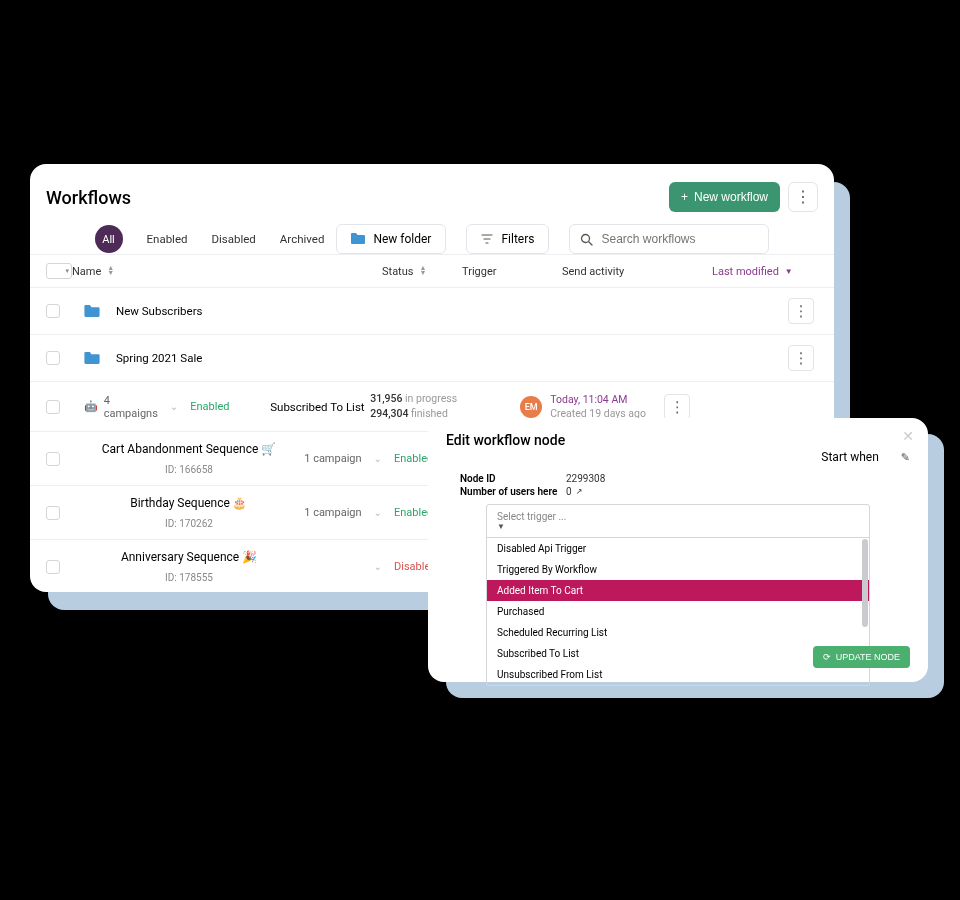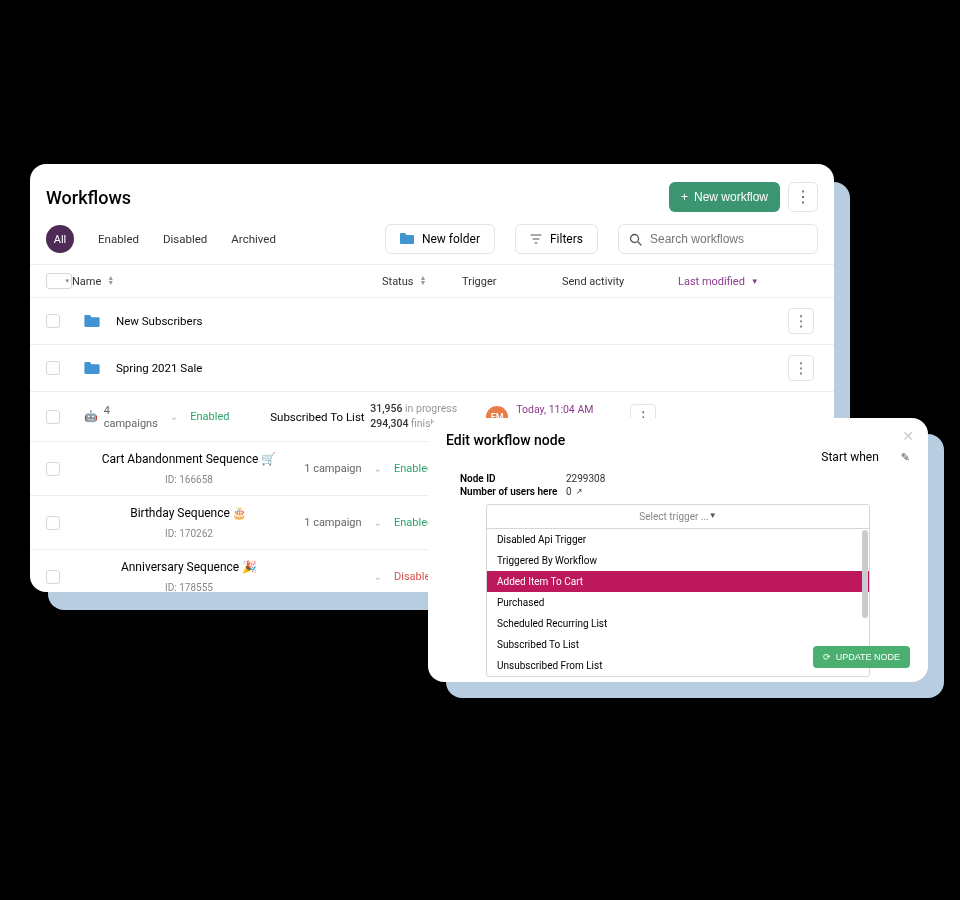--- a/index.html
+++ b/index.html
@@ -11,38 +11,38 @@
     
     .shadow-main { top: 182px; left: 48px; width: 802px; height: 428px; }
     .main-card { top: 164px; left: 30px; width: 804px; height: 428px; padding: 18px 0 0 0; overflow: hidden; }
     
     .main-head { display: flex; justify-content: space-between; align-items: center; padding: 0 16px; margin-bottom: 12px; }
     .page-title { font-size: 18px; font-weight: 500; }
     .head-actions { display: flex; gap: 8px; }
     .btn-primary { background: #3a9570; color: #fff; border: none; border-radius: 6px; padding: 7px 12px; font-size: 12px; cursor: pointer; display: flex; align-items: center; gap: 6px; }
     .btn-icon { width: 30px; height: 30px; border: 1px solid #e1e4e8; background: #fff; border-radius: 6px; display: flex; align-items: center; justify-content: center; cursor: pointer; font-size: 16px; line-height: 1; color: #555; }
     
-    .subbar { display: flex; justify-content: space-between; align-items: center; padding: 0 16px; margin-bottom: 10px; }
+    .subbar { display: flex; justify-content: center; align-items: center; padding: 0 16px; }
     .tabs { display: flex; align-items: center; gap: 0; }
     .tab-pill { width: 28px; height: 28px; background: #4e2a56; color: #fff; border-radius: 50%; display: flex; align-items: center; justify-content: center; font-size: 11px; margin-right: 12px; }
     .tab { font-size: 11.5px; padding: 6px 12px; color: #333; cursor: pointer; }
     .controls { display: flex; gap: 20px; }
     .ctrl { border: 1px solid #e1e4e8; background: #fff; border-radius: 6px; padding: 6px 14px; font-size: 12px; display: flex; align-items: center; gap: 8px; cursor: pointer; }
     .ctrl svg { flex-shrink: 0; }
     .search-box { border: 1px solid #e1e4e8; border-radius: 6px; padding: 0 10px; display: flex; align-items: center; gap: 8px; width: 200px; height: 30px; }
     .search-box input { border: none; outline: none; font-size: 12px; flex: 1; }
     
     .table-head { display: flex; align-items: center; padding: 8px 16px; border-top: 1px solid #edeef1; border-bottom: 1px solid #edeef1; font-size: 11px; color: #333; }
     .col-check { width: 38px; }
     .col-name { flex: 0 0 210px; display: flex; align-items: center; gap: 6px; }
     .col-status { flex: 0 0 80px; display: flex; align-items: center; gap: 6px; }
     .col-campaigns { flex: 0 0 100px; }
     .col-trigger { flex: 0 0 100px; }
     .col-activity { flex: 0 0 116px; }
-    .col-modified { flex: 0 0 144px; color: #8b3a8f; display: flex; align-items: center; gap: 6px; }
+    .col-modified { flex: 0 0 144px; color: #8b3a8f; display: flex; align-items: center; gap: 6px; margin-left: 34px; }
     .col-dots { width: 30px; }
     .sort-arrows { display: inline-flex; flex-direction: column; line-height: 5px; font-size: 7px; color: #999; }
     .check-dd { width: 26px; height: 16px; border: 1px solid #d3d6da; border-radius: 3px; display: flex; align-items: center; justify-content: flex-end; padding-right: 2px; font-size: 7px; color: #888; }
     
     .row { display: flex; align-items: center; padding: 10px 16px; border-bottom: 1px solid #edeef1; font-size: 11.5px; min-height: 44px; }
     .row.folder { min-height: 36px; }
     .checkbox { width: 14px; height: 14px; border: 1px solid #d3d6da; border-radius: 3px; }
     .folder-ic { color: #3f94d1; font-size: 15px; margin-right: 10px; }
     .name-cell { display: flex; flex-direction: column; }
     .name-main { font-size: 12px; color: #000; }
@@ -67,21 +67,21 @@
     .modal-close { position: absolute; top: 10px; right: 14px; color: #ccc; font-size: 14px; cursor: pointer; }
     .modal-title { font-size: 14px; font-weight: 500; margin-bottom: 2px; }
     .modal-sub { font-size: 12px; display: flex; align-items: center; gap: 22px; margin-bottom: 8px; justify-content: flex-end; }
     .edit-ic { font-size: 11px; color: #555; cursor: pointer; }
     .info-row { display: flex; font-size: 10px; padding: 1px 14px; }
     .info-label { width: 106px; font-weight: 600; }
     .info-val { color: #333; display: flex; align-items: center; gap: 4px; }
     .ext-ic { font-size: 8px; }
     
     .trigger-select { margin: 6px 40px 0 40px; border: 1px solid #d3d6da; border-radius: 3px; position: relative; }
-    .select-head { padding: 6px 10px; font-size: 10px; color: #888; display: flex; justify-content: center; border-bottom: 1px solid #d3d6da; }
+    .select-head { padding: 6px 10px; font-size: 10px; color: #888; display: flex; justify-content: flex-end; border-bottom: 1px solid #d3d6da; flex-direction: column; }
     .opts { position: relative; }
     .opt { padding: 5px 10px; font-size: 10px; cursor: pointer; }
     .opt.sel { background: #be185d; color: #fff; }
     .scroll-ind { position: absolute; right: 1px; top: 1px; width: 6px; height: 88px; background: #c9cbce; border-radius: 3px; }
     
     .update-btn { position: absolute; bottom: 14px; right: 18px; background: #4aaf6f; color: #fff; border: none; border-radius: 4px; padding: 6px 10px; font-size: 9px; font-weight: 500; display: flex; align-items: center; gap: 5px; cursor: pointer; }
   </style>
 </head>
 <body>
 

